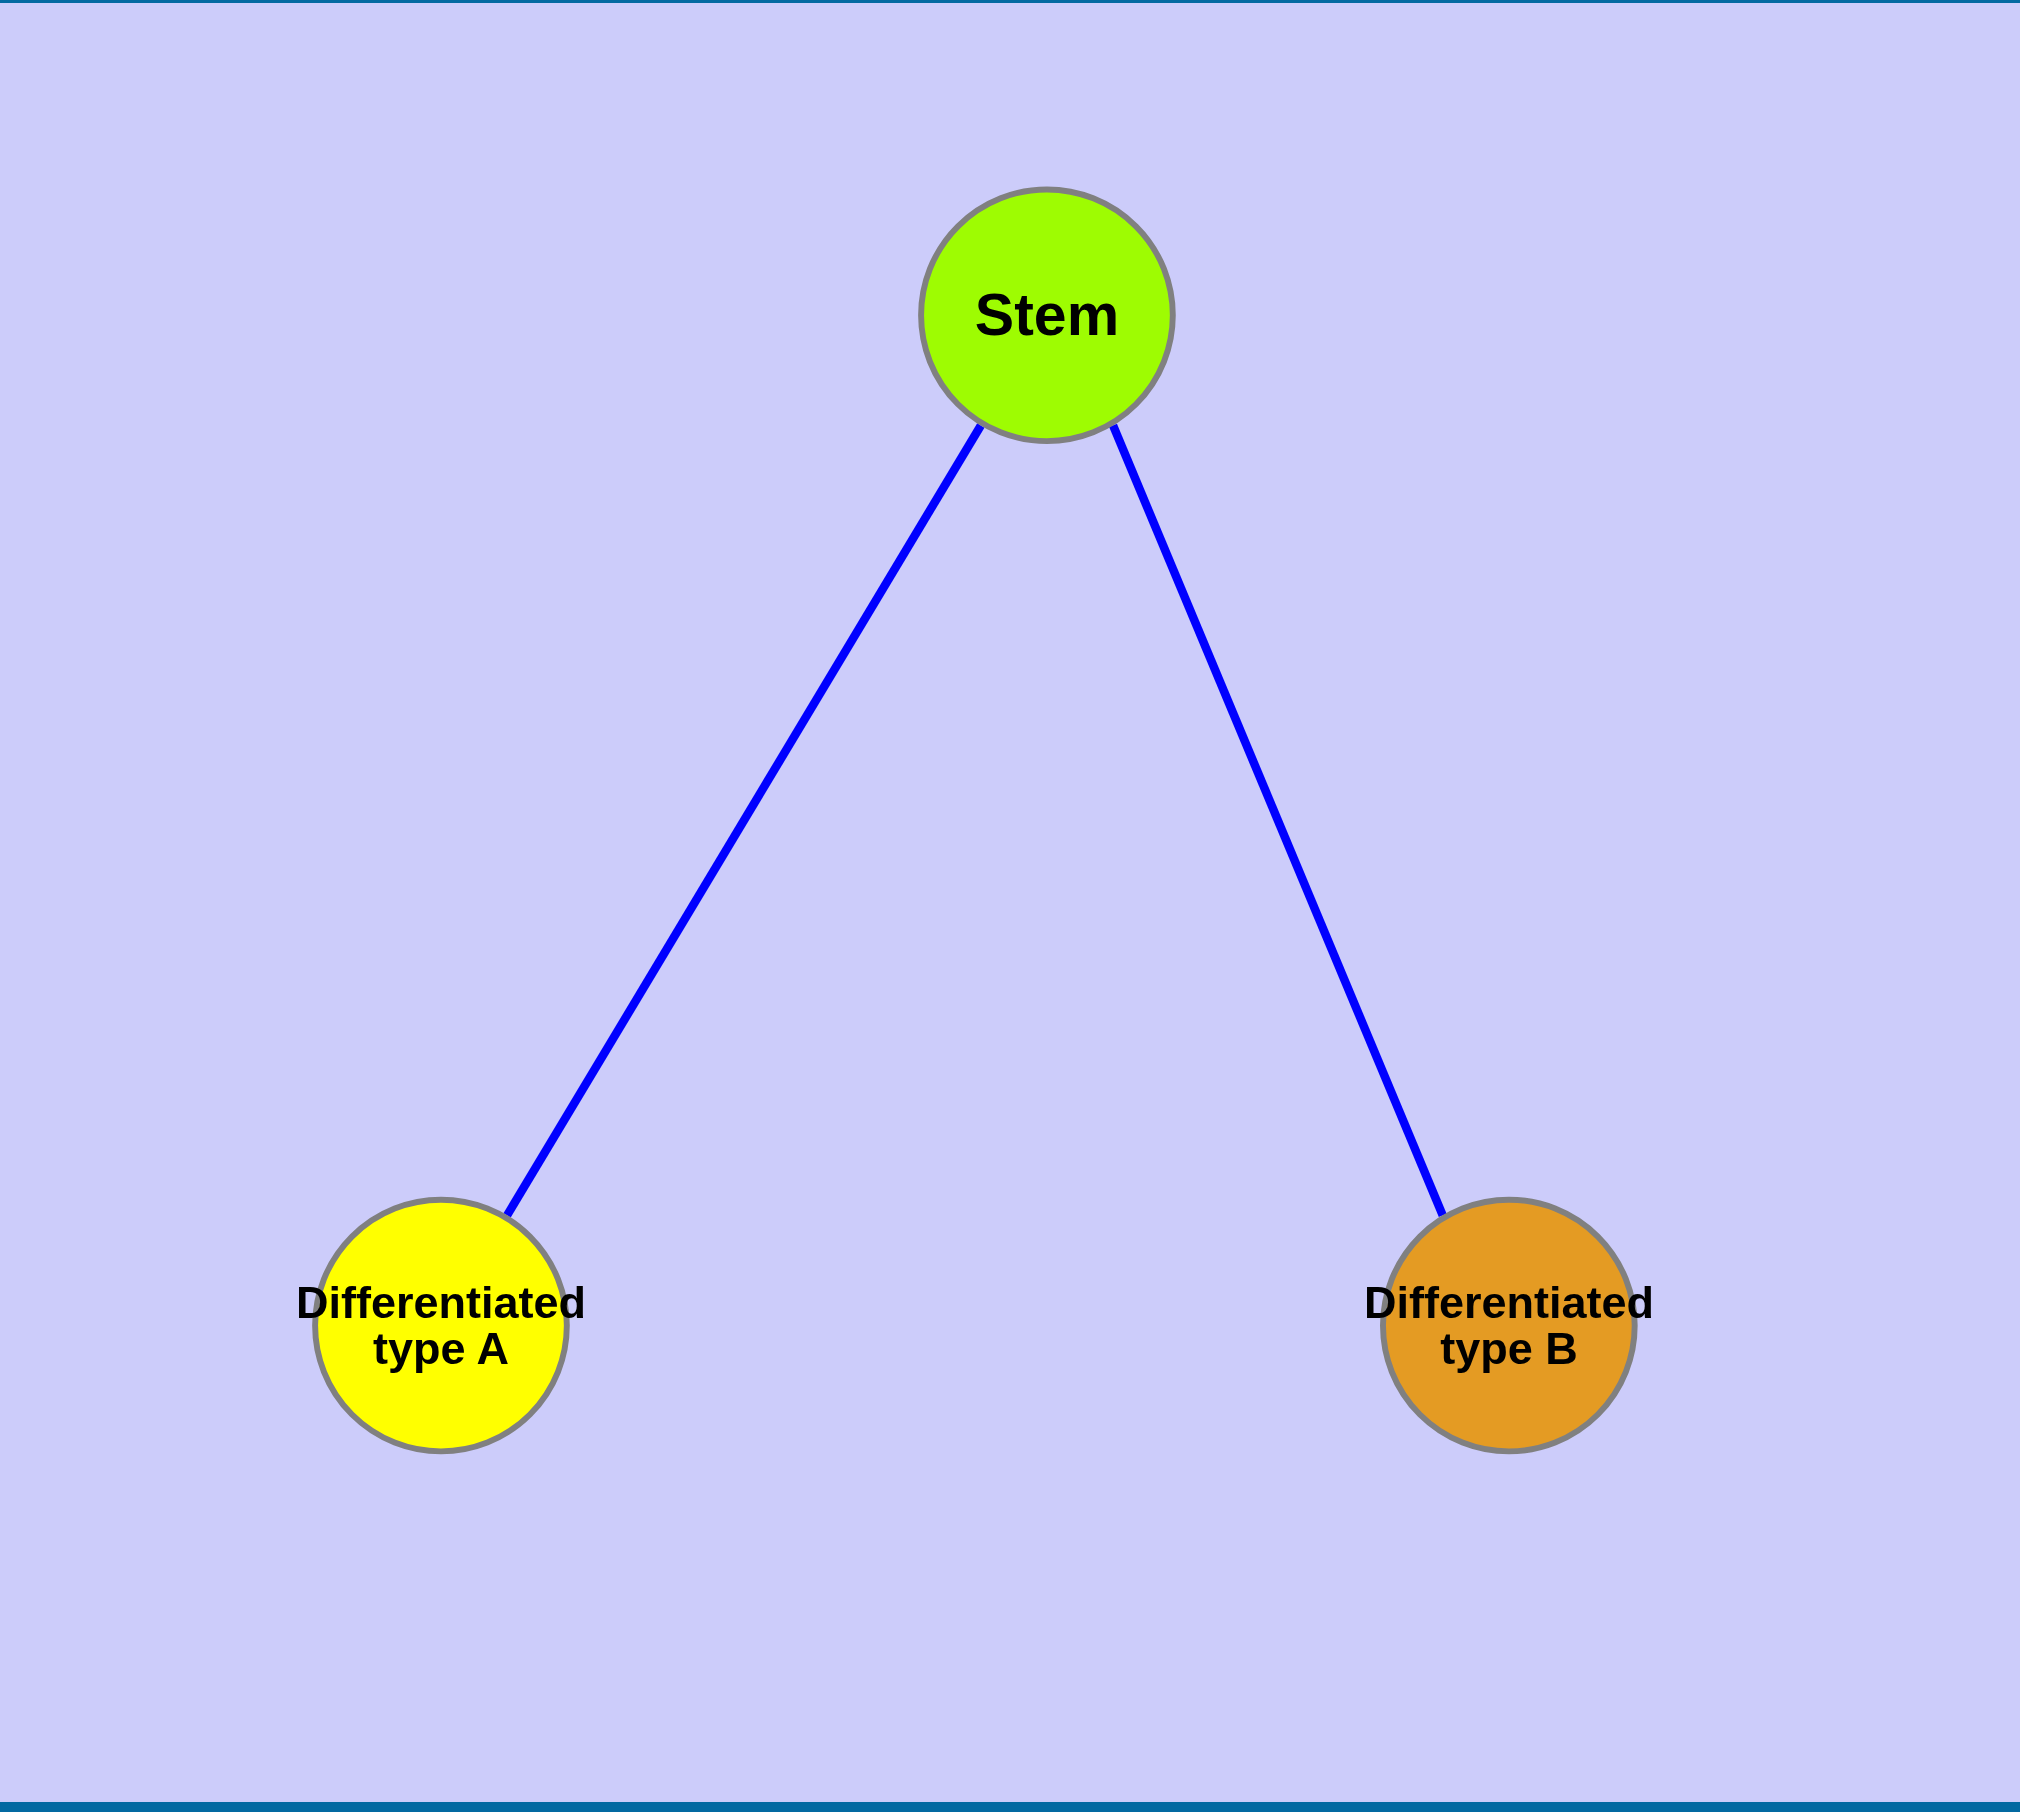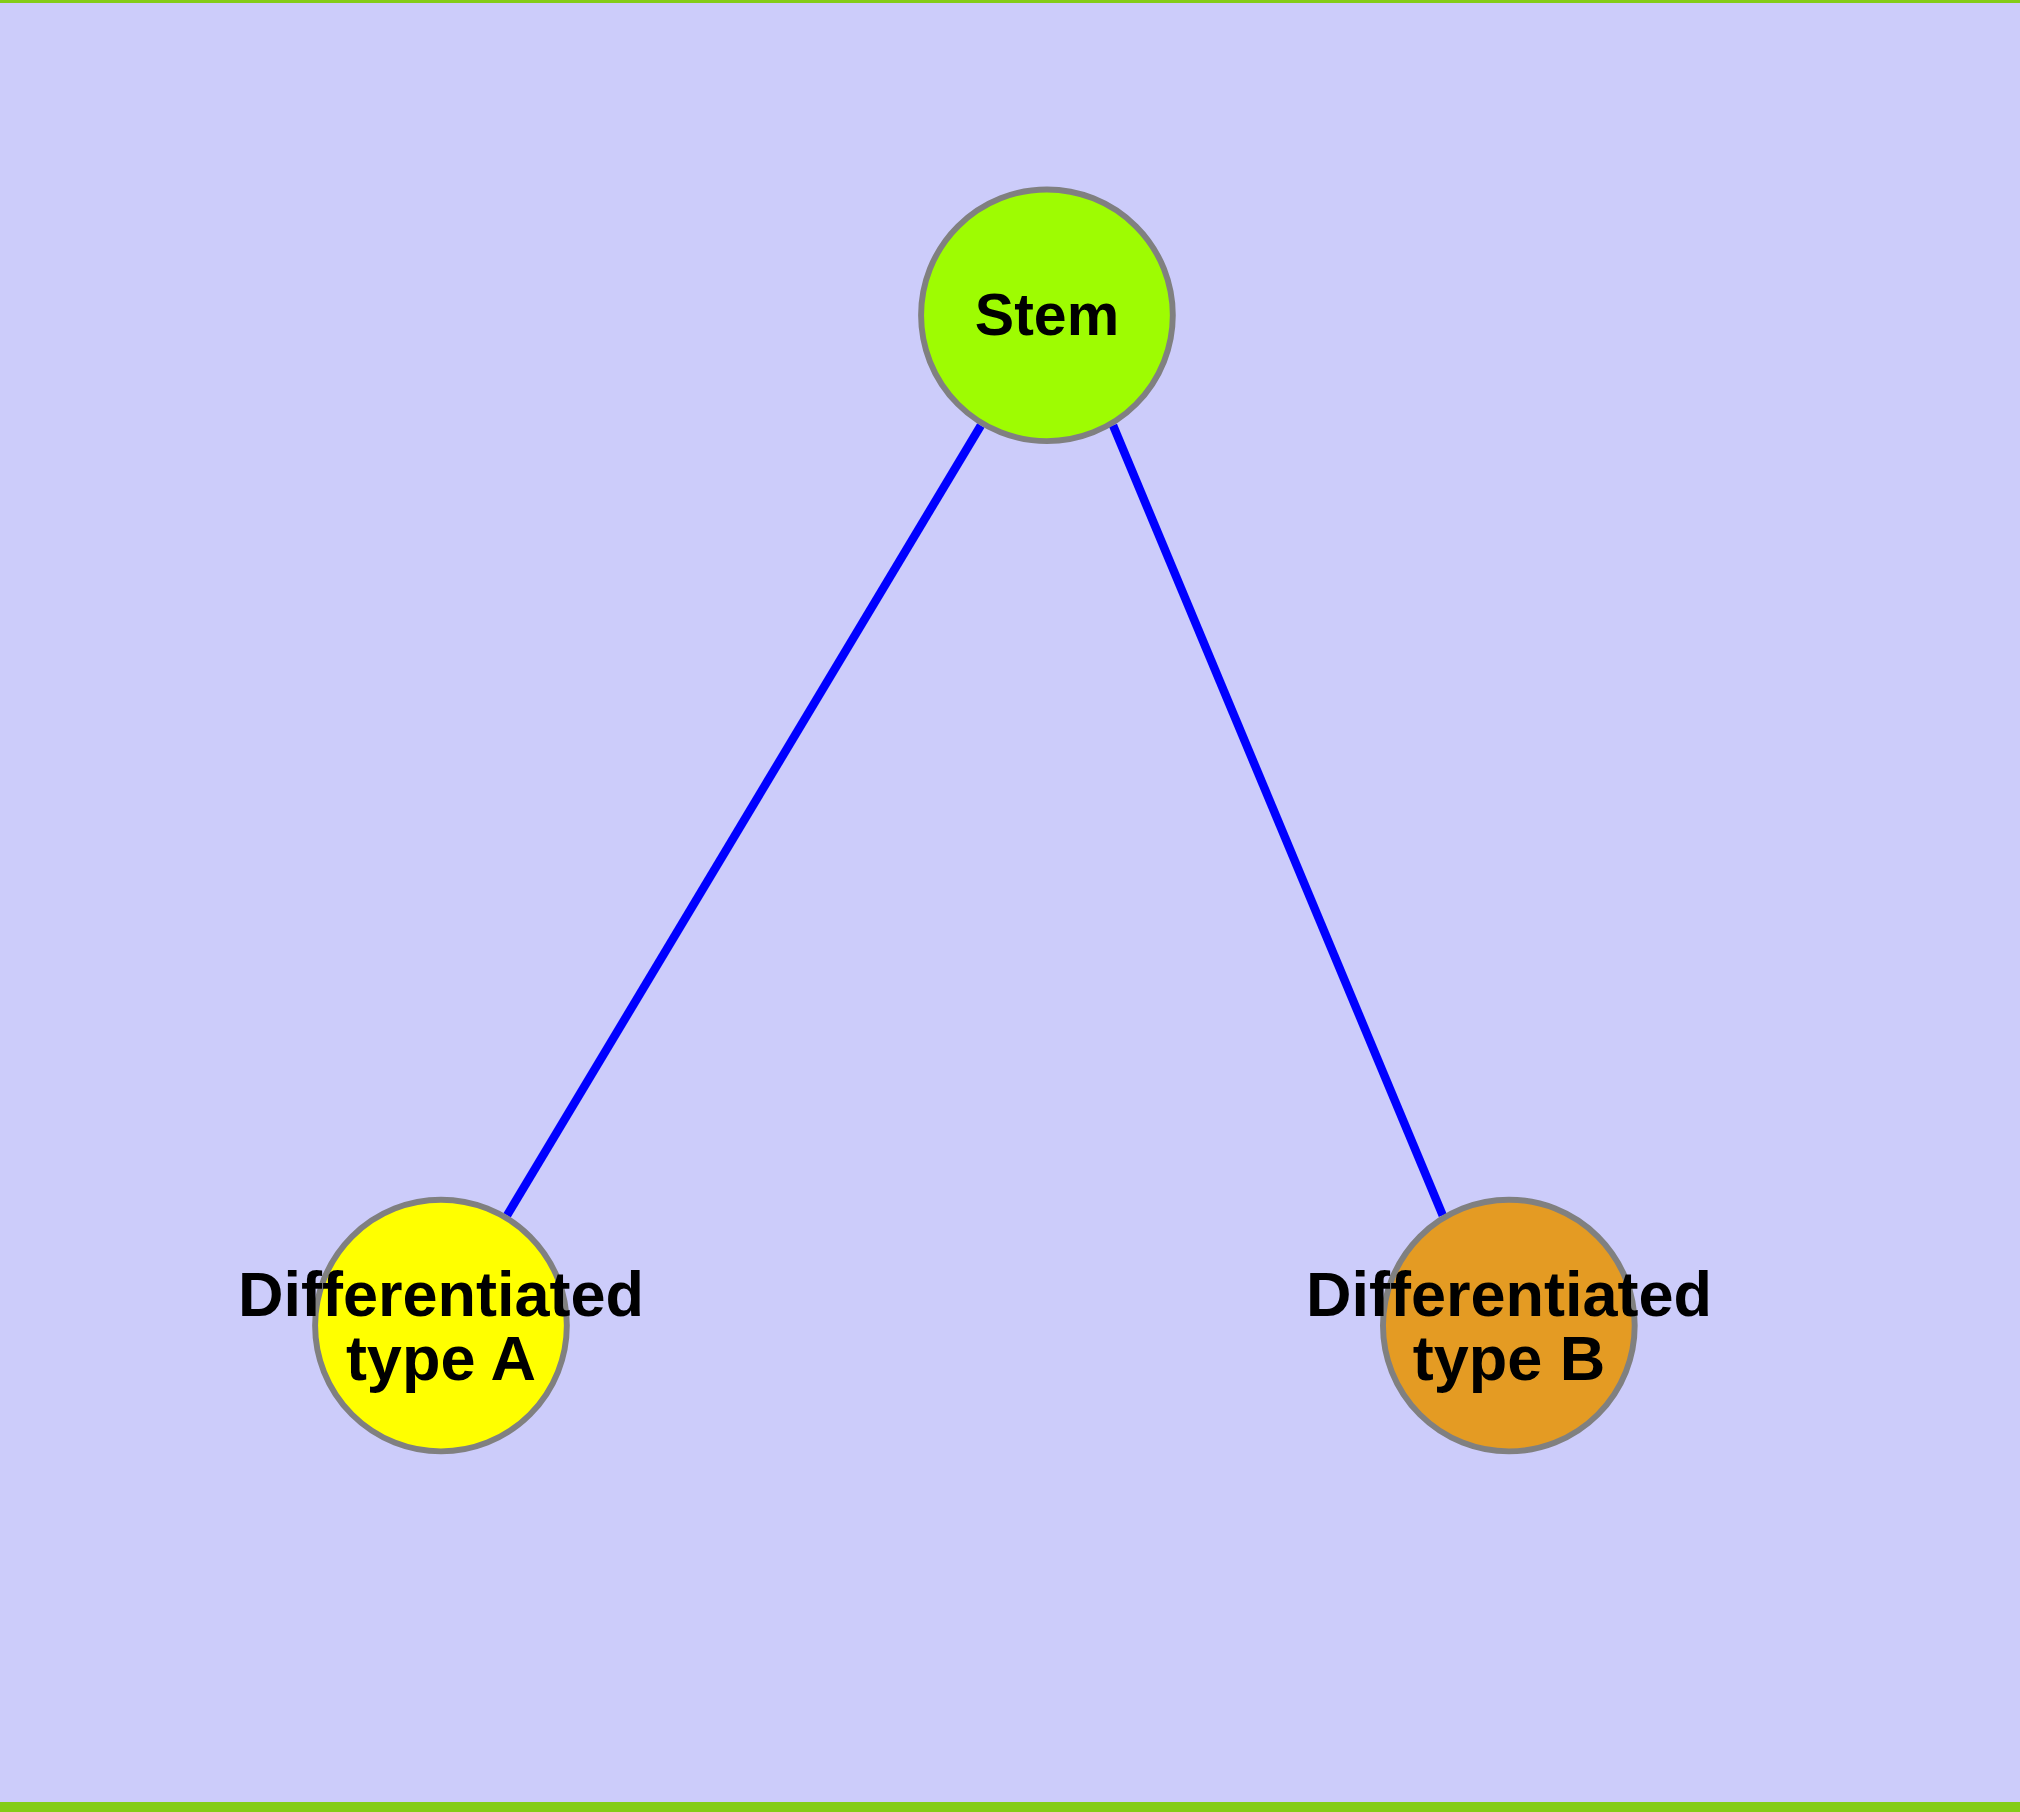--- a/index.html
+++ b/index.html
@@ -4,21 +4,21 @@
 <style>
   html, body {
     margin: 0;
     padding: 0;
     background: #ffffff;
   }
   #canvas {
     position: relative;
     width: 2021px;
     height: 1812px;
-    background: #84cc16;
+    background: #0369a1;
     overflow: hidden;
     font-family: "Liberation Sans", sans-serif;
   }
   #plot-background {
     position: absolute;
     left: 0;
     top: 3.4px;
     width: 2021px;
     height: 1799px;
     background: #ccccfa;
@@ -37,21 +37,21 @@
     color: #000000;
     line-height: 1.02;
     white-space: pre;
     pointer-events: none;
     transform: translate(-50%, -50%);
   }
   .node-label.single {
     font-size: 59px;
   }
   .node-label.double {
-    font-size: 63px;
+    font-size: 45px;
   }
 </style>
 </head>
 <body>
 
 <div id="canvas">
 
   <div id="plot-background"></div>
 
   <svg id="graph-svg" viewBox="0 0 2384 2138">

